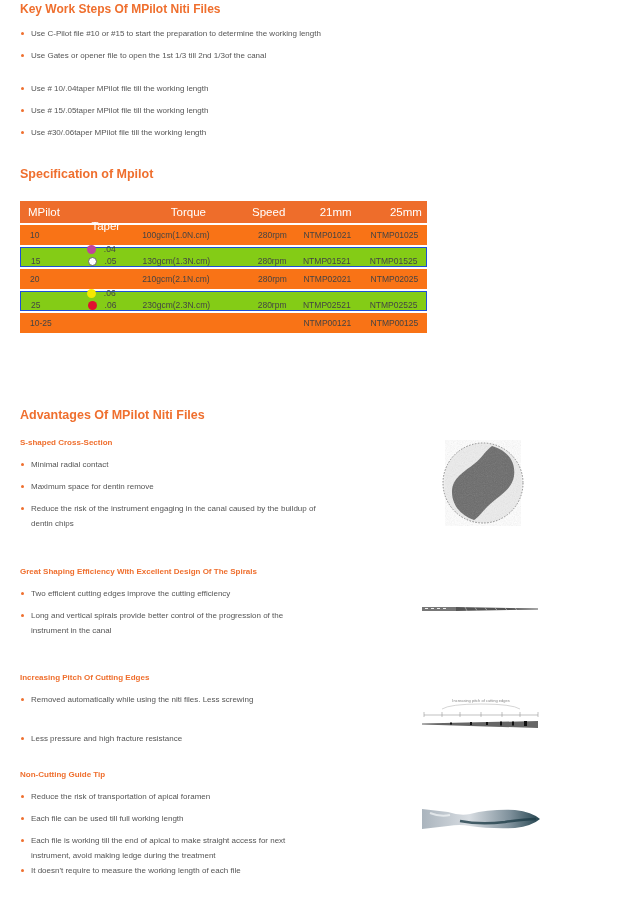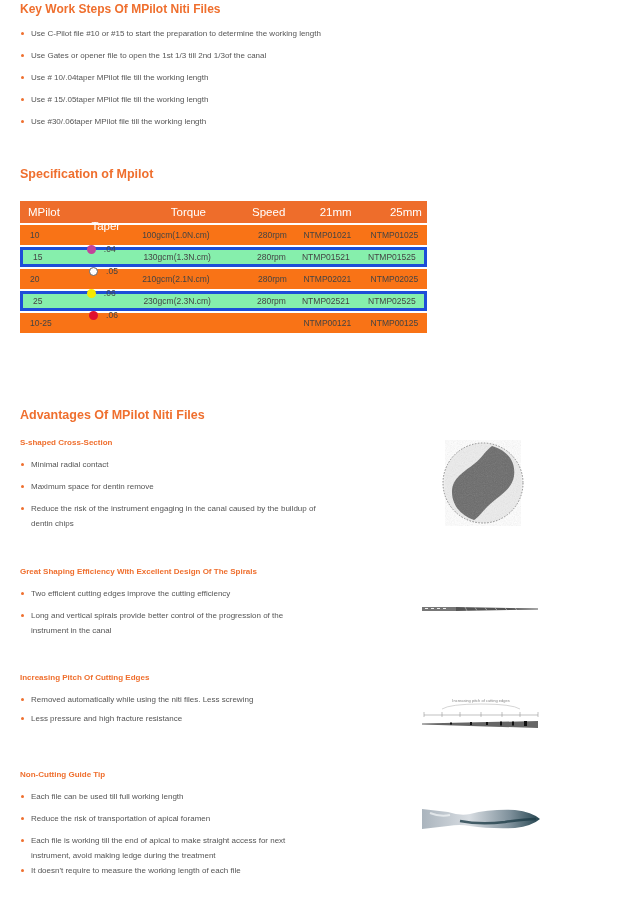--- a/index.html
+++ b/index.html
@@ -9,21 +9,21 @@
   .h2 { position: absolute; left: 20px; color: #ef6f2e; font-weight: bold; font-size: 8px; margin: 0; }
   ul.bl { position: absolute; left: 20px; margin: 0; padding: 0; list-style: none; }
   ul.bl li { position: relative; padding-left: 11px; font-size: 8px; color: #555; line-height: 15px; }
   ul.bl li .dot { position: absolute; left: 1px; top: 6px; width: 3px; height: 3px; border-radius: 50%; background: #ef6f2e; }
 
   
   .spec { position: absolute; left: 20px; top: 201px; width: 407px; }
   .spec .hdr { height: 22px; background: #ee6d2b; display: flex; align-items: center; color: #fff; font-size: 11.5px; gap: 27px; }
   .spec .row { height: 20px; margin-top: 2px; display: flex; align-items: center; font-size: 8.5px; color: #444; box-sizing: border-box; }
   .spec .row.g { background: #f97316; }
-  .spec .row.w { background: #86efac; border: 3px solid #1d4ed8; }
+  .spec .row.w { background: #84cc16; border: 1px solid #1d4ed8; align-items: flex-end; }
   .c { box-sizing: border-box; white-space: nowrap; }
   .c0 { width: 62px; padding-left: 10px; }
   .c1 { width: 65px; display: flex; align-items: center; margin-top: 28px; }
   .c2 { width: 100px; }
   .c3 { width: 57px; text-align: right; padding-right: 6px; }
   .c4 { width: 72px; text-align: center; }
   .c5 { width: 68px; text-align: center; }
   .spec .hdr .c0 { padding-left: 8px; }
   .spec .hdr .c1 { padding-left: 3px; }
   .spec .hdr .c2 { padding-left: 14px; }
@@ -31,21 +31,21 @@
   .swatch { display: inline-block; width: 9px; height: 9px; border-radius: 50%; margin-left: 7px; margin-right: 8px; box-sizing: border-box; }
 
   .pic { position: absolute; }
 </style>
 </head>
 <body>
 
 <h1 class="h1" style="top:2px;">Key Work Steps Of MPilot Niti Files</h1>
 <ul class="bl" style="top:26px;">
   <li style="margin-bottom:7px;"><span class="dot"></span><span>Use C-Pilot file #10 or #15 to start the preparation to determine the working length</span></li>
-  <li style="margin-bottom:7px;"><span class="dot"></span><span>Use Gates or opener file to open the 1st 1/3 till 2nd 1/3of the canal</span></li>
+  <li style="margin-bottom:18px;"><span class="dot"></span><span>Use Gates or opener file to open the 1st 1/3 till 2nd 1/3of the canal</span></li>
   <li style="margin-bottom:7px;"><span class="dot"></span><span>Use # 10/.04taper MPilot file till the working length</span></li>
   <li style="margin-bottom:7px;"><span class="dot"></span><span>Use # 15/.05taper MPilot file till the working length</span></li>
   <li style="margin-bottom:7px;"><span class="dot"></span><span>Use #30/.06taper MPilot file till the working length</span></li>
 </ul>
 
 <h1 class="h1" style="top:167px;font-size:12.5px;">Specification of Mpilot</h1>
 <div class="spec">
   <div class="hdr">
     <div class="c c0">MPilot</div>
     <div class="c c1">Taper</div>
@@ -155,21 +155,21 @@
       <line x1="55" y1="3.5" x2="57" y2="6.5"></line>
       <line x1="65" y1="3.7" x2="67" y2="6.3"></line>
       <line x1="75" y1="3.9" x2="77" y2="6.1"></line>
       <line x1="85" y1="4.1" x2="87" y2="5.9"></line>
       <line x1="95" y1="4.3" x2="97" y2="5.7"></line>
     </g>
 </svg>
 
 <h2 class="h2" style="top:673px;">Increasing Pitch Of Cutting Edges</h2>
 <ul class="bl" style="top:692px;width:300px;">
-  <li style="margin-bottom:4px;"><span class="dot"></span><span>Removed automatically while using the niti files. Less screwing</span></li>
+  <li style="margin-bottom:24px;"><span class="dot"></span><span>Removed automatically while using the niti files. Less screwing</span></li>
   <li><span class="dot"></span><span>Less pressure and high fracture resistance</span></li>
 </ul>
 <div class="pic" style="left:420px;top:698px;width:122px;height:34px;">
   <div style="position:absolute;left:0;top:0;width:122px;text-align:center;font-size:4px;color:#888;">Increasing pitch of cutting edges</div>
   <svg style="position:absolute;left:0;top:5px;" width="122" height="28" viewBox="0 0 122 28">
     <path d="M22 6 Q30 1 61 1 Q92 1 100 6" fill="none" stroke="#aaa" stroke-width="0.5"></path>
     <line x1="4" y1="12" x2="118" y2="12" stroke="#999" stroke-width="0.6"></line>
     <g stroke="#999" stroke-width="0.6">
         <line x1="4" y1="9" x2="4" y2="14"></line>
         <line x1="22" y1="9" x2="22" y2="14"></line>
@@ -186,22 +186,22 @@
         <rect x="66" y="19" width="2" height="3"></rect>
         <rect x="80" y="18.5" width="2" height="4"></rect>
         <rect x="92" y="18.5" width="2" height="4"></rect>
         <rect x="104" y="18" width="3" height="5"></rect>
       </g>
   </svg>
 </div>
 
 <h2 class="h2" style="top:770px;">Non-Cutting Guide Tip</h2>
 <ul class="bl" style="top:789px;width:300px;">
+  <li style="margin-bottom:7px;"><span class="dot"></span><span>Reduce the risk of transportation of apical foramen</span></li>
   <li style="margin-bottom:7px;"><span class="dot"></span><span>Each file can be used till full working length</span></li>
-  <li style="margin-bottom:7px;"><span class="dot"></span><span>Reduce the risk of transportation of apical foramen</span></li>
   <li><span class="dot"></span><span>Each file is working till the end of apical to make straight access for next instrument, avoid making ledge during the treatment</span></li>
   <li style="margin-bottom:7px;"><span class="dot"></span><span>It doesn't require to measure the working length of each file</span></li>
 </ul>
 <svg class="pic" style="left:420px;top:807px;" width="122" height="24" viewBox="0 0 122 24">
   <defs>
     <linearGradient id="tipg" x1="0" y1="0" x2="1" y2="0">
       <stop offset="0" stop-color="#aab4bd"></stop>
         <stop offset="0.4" stop-color="#d8dde2"></stop>
         <stop offset="0.75" stop-color="#7d8f9a"></stop>
         <stop offset="1" stop-color="#24444f"></stop>

